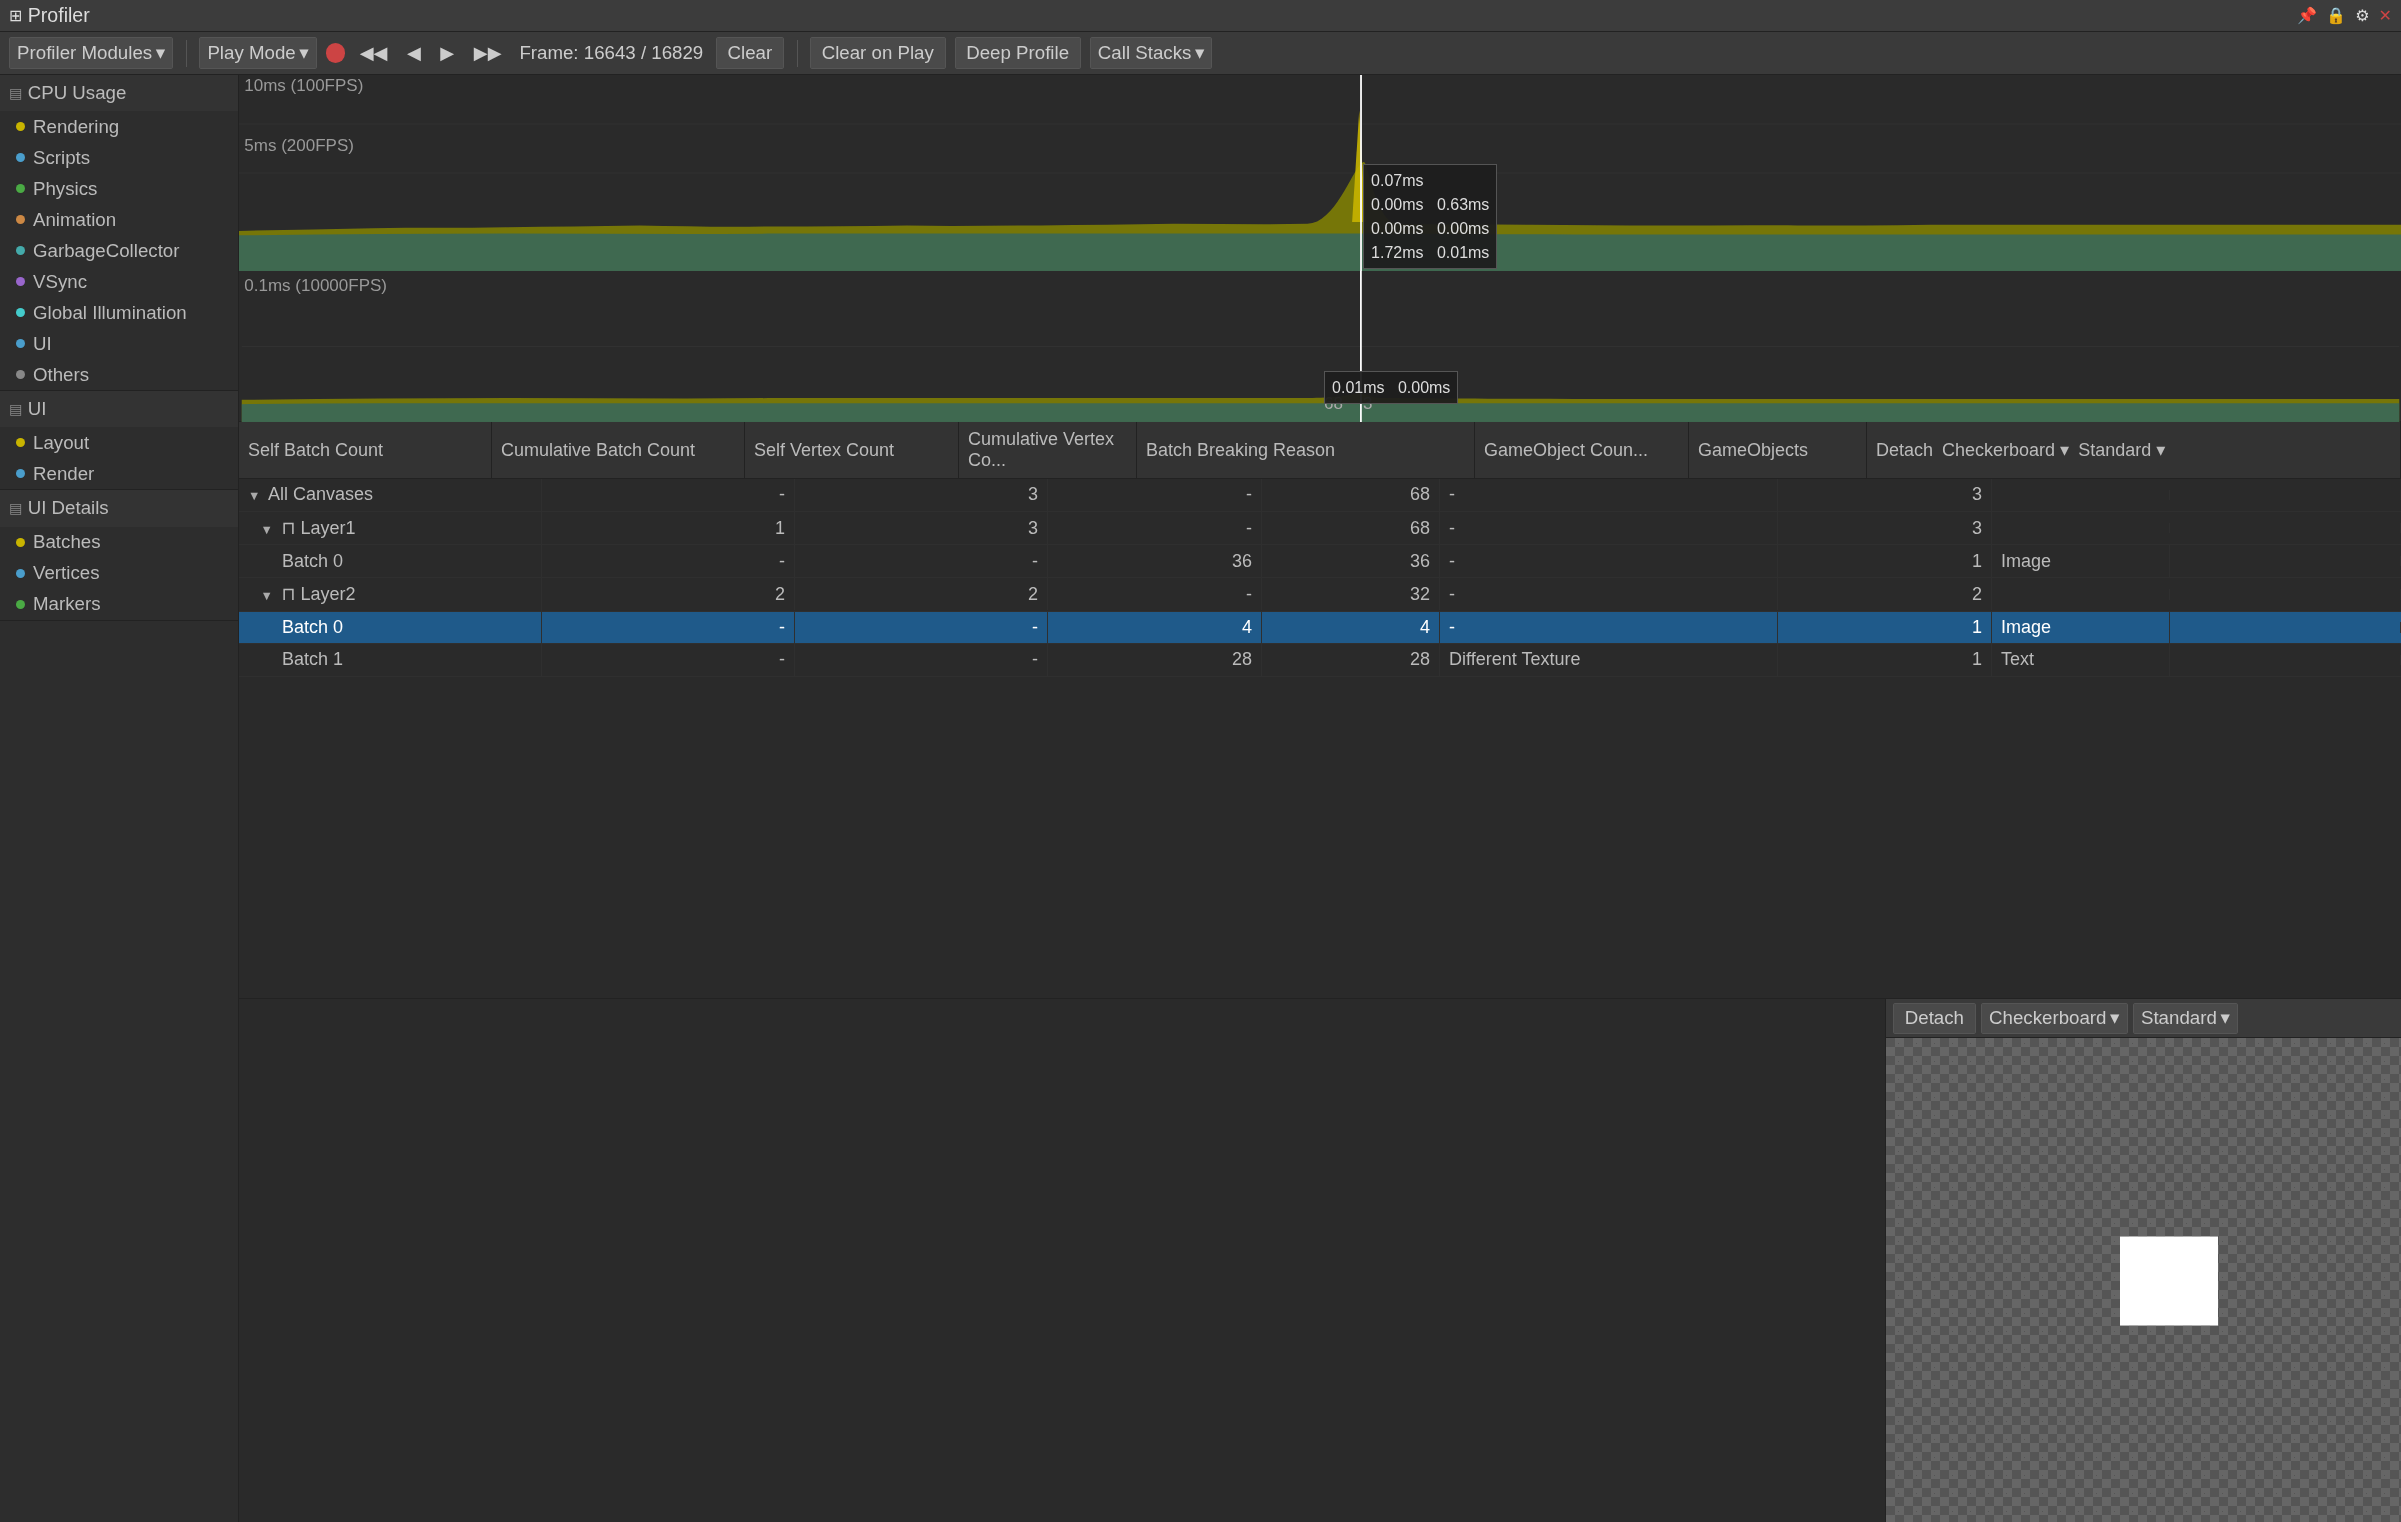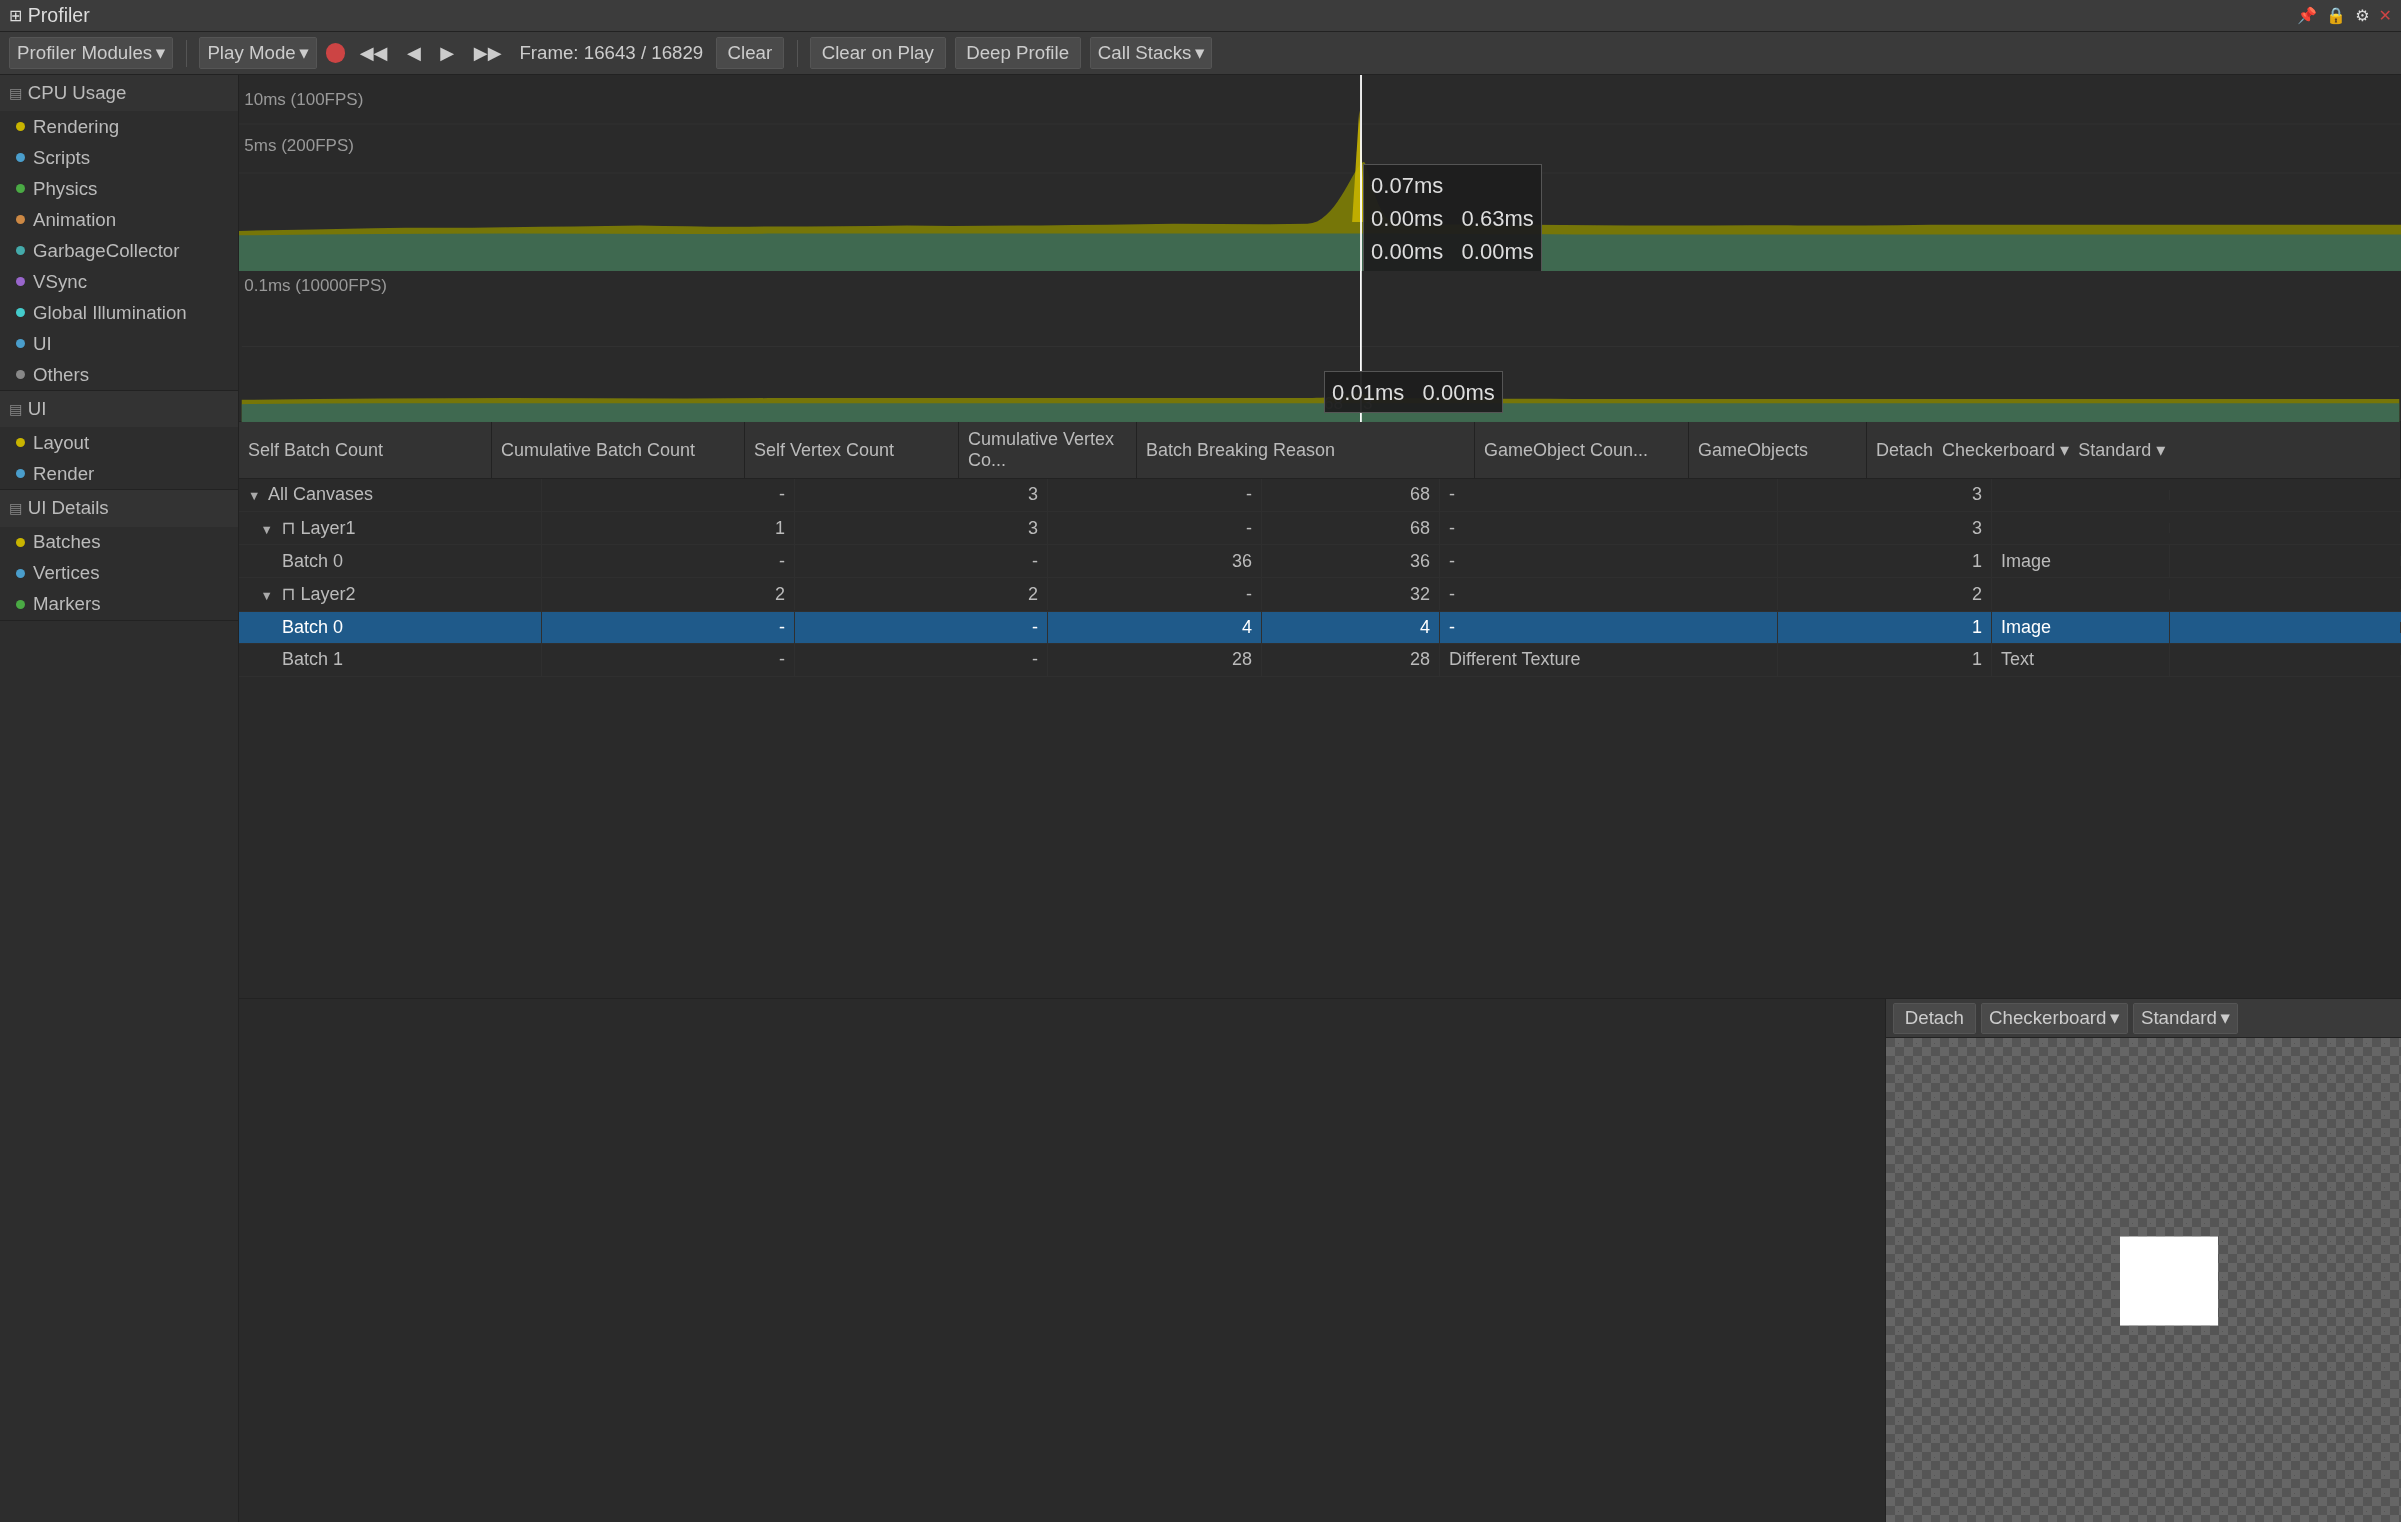--- a/index.html
+++ b/index.html
@@ -185,21 +185,21 @@
       position: relative;
       overflow: hidden;
     }
 
     
     .chart-tooltip {
       position: absolute;
       background: rgba(30,30,30,0.95);
       border: 0.9px solid #555;
       padding: 3.6px 7.1px;
-      font-size: 22px;
+      font-size: 16px;
       color: #ddd;
       z-index: 10;
       white-space: nowrap;
       line-height: 1.5;
     }
 
     
     #table-area {
       flex: 1;
       background: #2a2a2a;
@@ -441,21 +441,21 @@
       </div>
     </div>
 
   </div>
 
   <div id="content">
 
     <div id="charts-area">
 
       <div class="chart-panel" style="height: 196px;">
-        <span class="chart-label" style="top: 15px;">10ms (100FPS)</span>
+        <span class="chart-label" style="top: 1px;">10ms (100FPS)</span>
         <span class="chart-label" style="top: 61px;">5ms (200FPS)</span>
         <div class="chart-canvas" style="height:196px;">
           <svg class="chart-svg" width="2163" height="196" viewBox="0 0 2429 220">
 
             <line x1="0" y1="110" x2="2429" y2="110" stroke="#333" stroke-width="1"></line>
             <line x1="0" y1="55" x2="2429" y2="55" stroke="#333" stroke-width="1"></line>
 
             <path d="M0,175 
               C50,174 100,173 150,172 C200,171 250,172 300,171 C350,170 400,170 450,169
               C500,170 550,171 600,170 C650,170 700,170 750,169 C800,170 850,169 900,169

